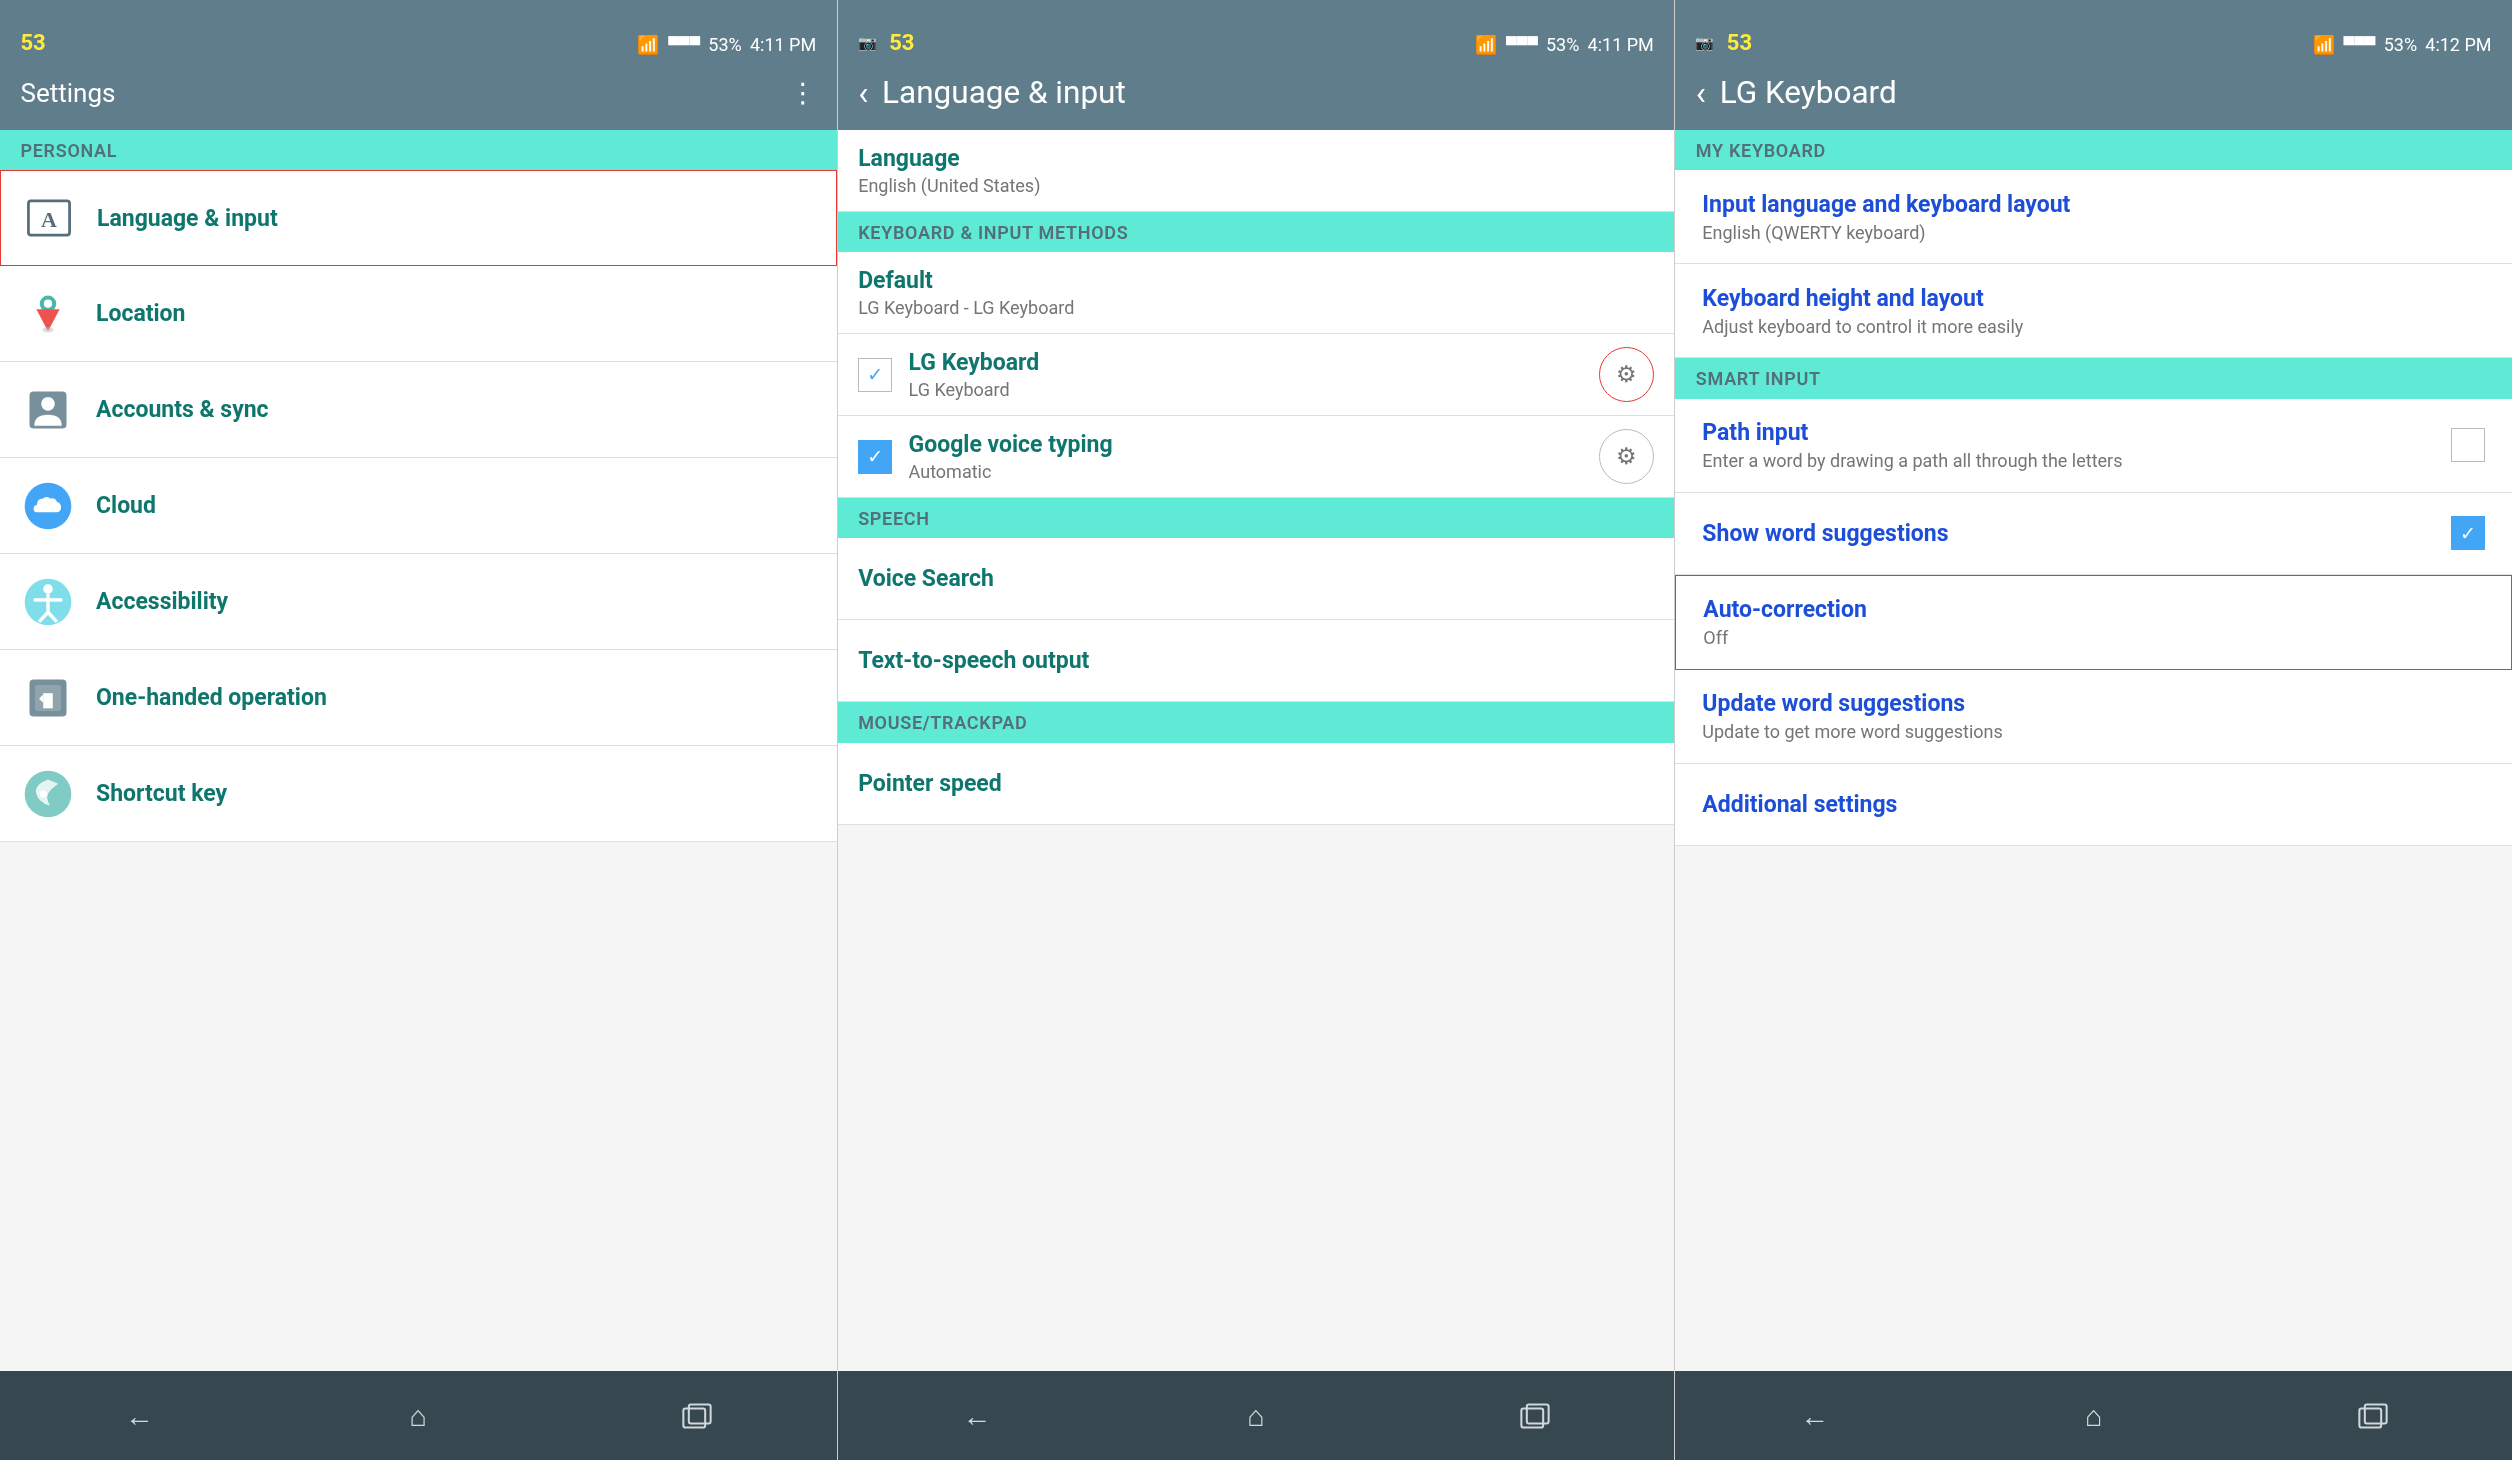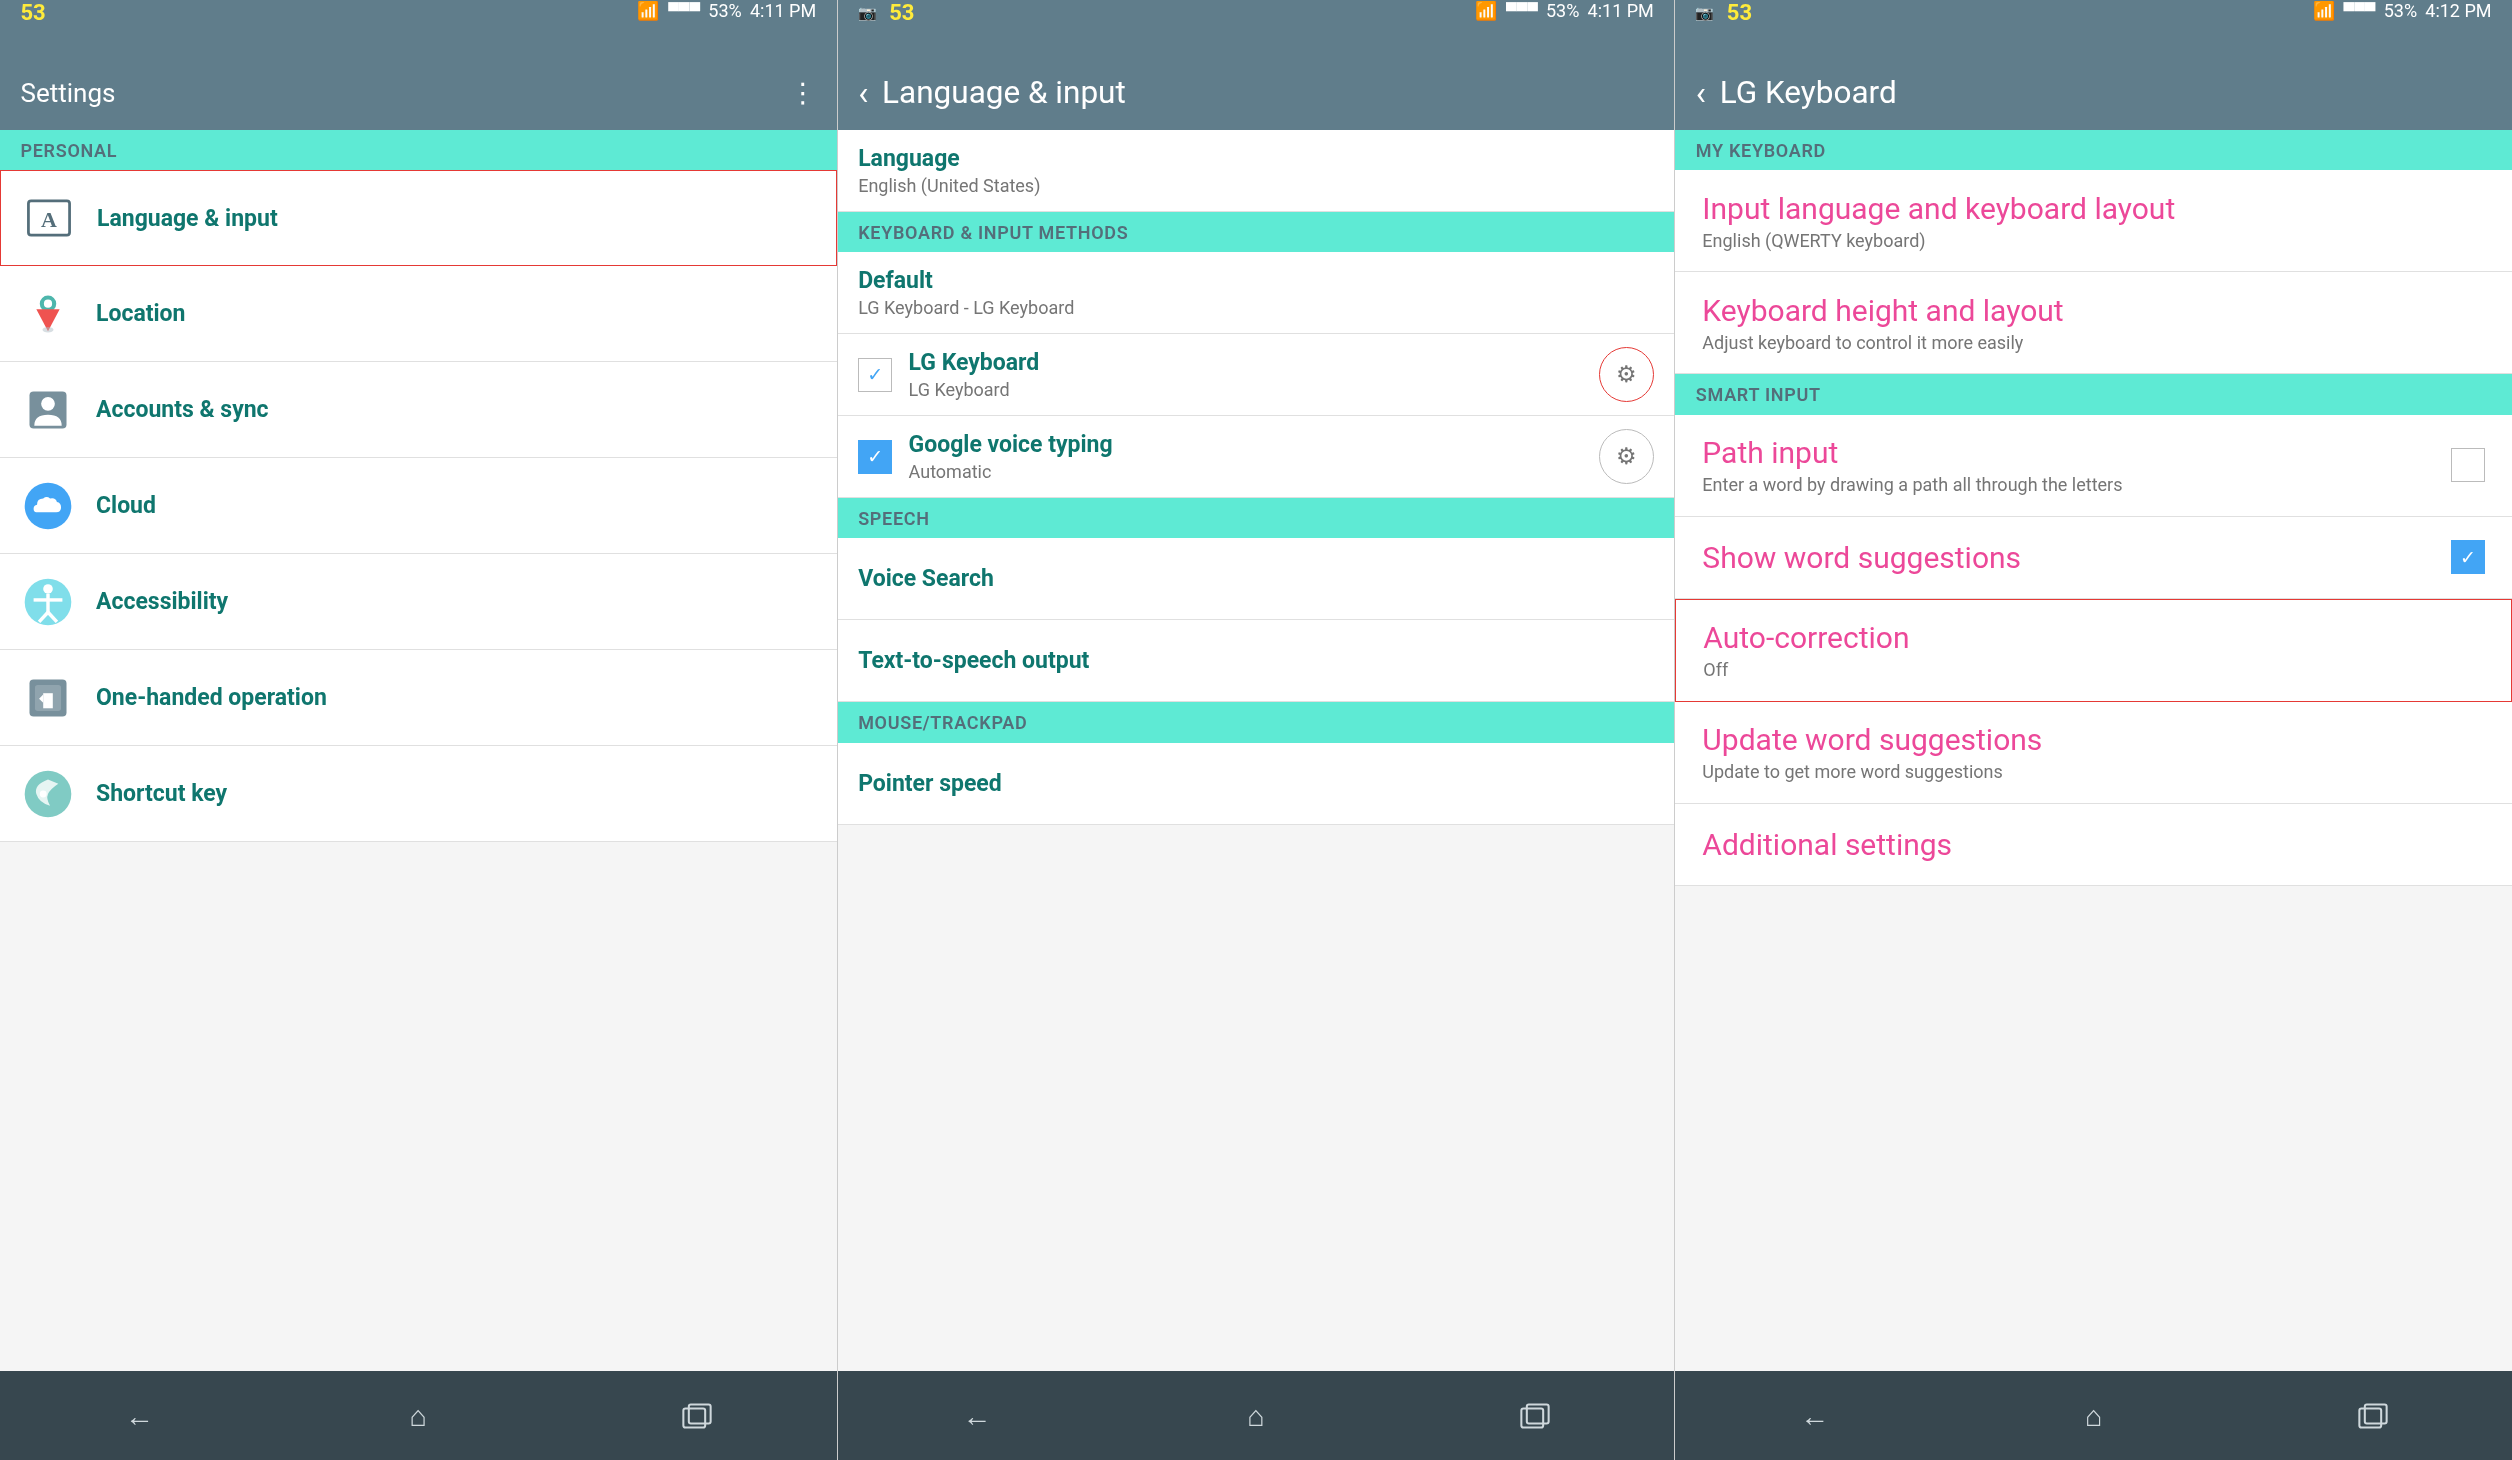--- a/index.html
+++ b/index.html
@@ -21,21 +21,21 @@
     }
     .panel-1 { width: 838px; background: #f5f5f5; border-right: 0.7px solid #ccc; }
     .panel-2 { width: 838px; background: #f5f5f5; border-right: 0.7px solid #ccc; }
     .panel-3 { width: 837px; background: #f5f5f5; }
 
     
     .status-bar {
       height: 55px;
       background: #607d8b;
       display: flex;
-      align-items: flex-start;
+      align-items: flex-end;
       justify-content: space-between;
       padding: 0 20.5px;
       color: white;
       font-size: 19px;
       flex-shrink: 0;
     }
     .status-bar-left { display: flex; align-items: center; gap: 6.8px; }
     .status-bar-right { display: flex; align-items: center; gap: 8.2px; font-size: 18px; }
     .status-num { font-size: 22px; font-weight: bold; color: #ffeb3b; }
 
@@ -206,21 +206,21 @@
       padding: 20.5px 27px;
       background: white;
       border-bottom: 0.7px solid #e0e0e0;
       cursor: pointer;
       min-height: 82px;
     }
     .p3-item.highlighted {
       border: 1.4px solid #e53935;
     }
     .p3-text { flex: 1; }
-    .p3-title { font-size: 30px; color: #ec4899; font-weight: 400; }
+    .p3-title { font-size: 23px; color: #1d4ed8; font-weight: 700; }
     .p3-subtitle { font-size: 18px; color: #757575; margin-top: 4.1px; }
     .p3-checkbox {
       width: 34px;
       height: 34px;
       border: 1.4px solid #bbb;
       display: flex;
       align-items: center;
       justify-content: center;
       flex-shrink: 0;
     }

